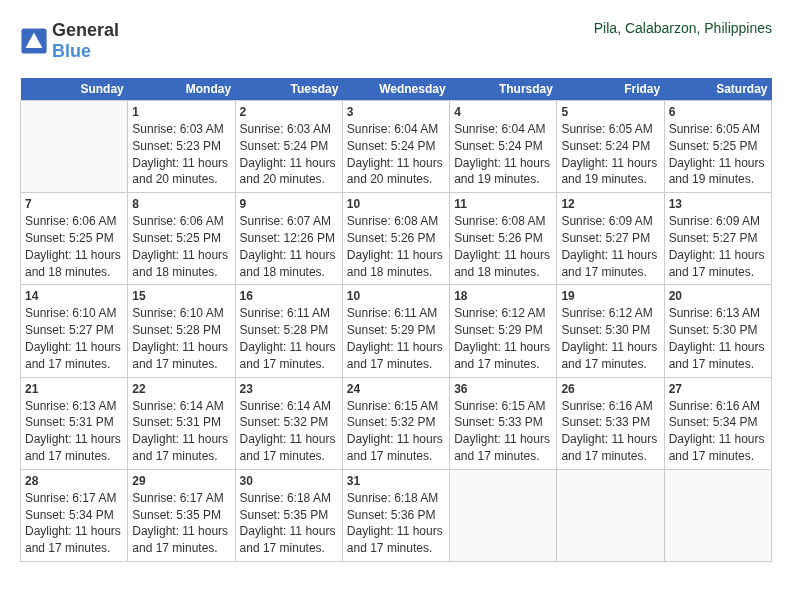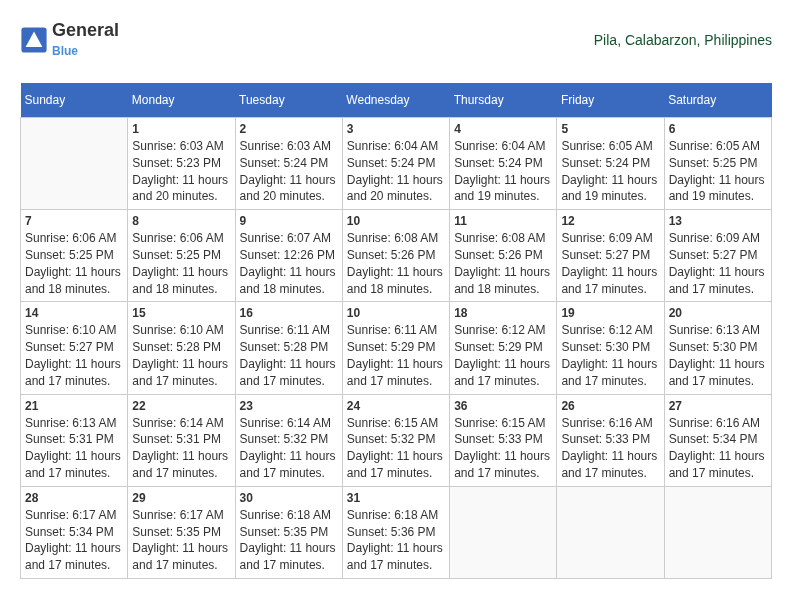--- a/index.html
+++ b/index.html
@@ -6,35 +6,35 @@
     body {
       font-family: Arial, sans-serif;
       background: #fff;
       width: 792px;
       min-height: 612px;
       padding: 20px;
     }
     .header-area {
       display: flex;
       justify-content: space-between;
-      align-items: center;
-      margin-bottom: 24px;
+      align-items: flex-start;
+      margin-bottom: 16px;
     }
     .logo {
       display: flex;
       align-items: center;
       gap: 4px;
     }
     .logo-text-general {
       font-size: 18px;
       font-weight: bold;
       color: #333;
     }
     .logo-text-blue {
-      font-size: 12px;
+      font-size: 18px;
       font-weight: bold;
       color: #4a90d9;
     }
     .logo-icon {
       width: 28px;
       height: 28px;
     }
     .title-area {
       text-align: right;
     }
@@ -48,24 +48,24 @@
       color: #14532d;
     }
     table {
       width: 100%;
       border-collapse: collapse;
       font-size: 11px;
     }
     thead tr th {
       background-color: #3a6abf;
       color: #fff;
-      padding: 10px 4px;
-      text-align: left;
+      padding: 4px 4px;
+      text-align: right;
       font-size: 12px;
-      font-weight: normal;
+      font-weight: bold;
     }
     tbody tr td {
       border: 1px solid #ccc;
       vertical-align: top;
       padding: 4px;
       width: calc(100% / 7);
       min-height: 70px;
     }
     tbody tr td.empty {
       background: #f9f9f9;

